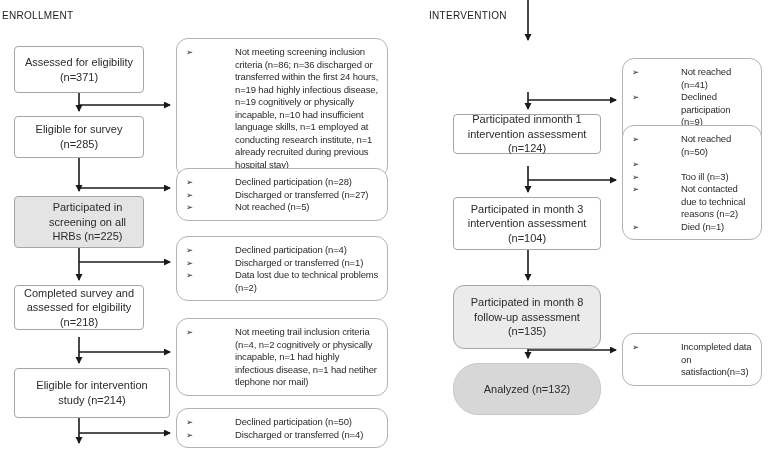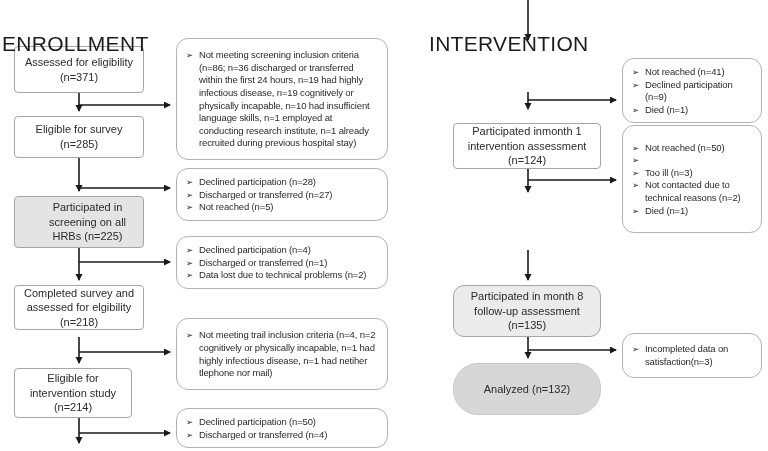--- a/index.html
+++ b/index.html
@@ -2,57 +2,57 @@
 <html><head>
 <meta charset="utf-8">
 <style>
   html,body{margin:0;padding:0;background:#ffffff;}
   .canvas{
     position:relative;width:768px;height:451px;background:#ffffff;
     font-family:"Liberation Sans",sans-serif;color:#2b2b2b;overflow:hidden;
   }
   .arrows{position:absolute;left:0;top:0;width:768px;height:451px;z-index:0;}
   .col-title{
-    position:absolute;font-size:21px;letter-spacing:.3px;color:#1c1c1c;z-index:2;margin-top:22px;
+    position:absolute;font-size:10px;letter-spacing:.3px;color:#1c1c1c;z-index:2;
   }
   .t-enroll{left:2px;top:10px;}
   .t-interv{left:429px;top:10px;}
   .node{
     position:absolute;z-index:1;box-sizing:border-box;
     background:#ffffff;border:1px solid #a6a6a6;border-radius:4px;
     display:flex;align-items:center;justify-content:center;text-align:center;
     font-size:11px;line-height:1.32;padding:4px 7px;color:#2b2b2b;
   }
   .excl{
     position:absolute;z-index:1;box-sizing:border-box;
     background:#ffffff;border:1px solid #b3b3b3;border-radius:12px;
     font-size:9.5px;line-height:1.32;letter-spacing:-0.15px;
     padding:7px 8px 6px 9px;color:#2b2b2b;
     display:flex;flex-direction:column;justify-content:center;
   }
   .exc-item{display:flex;align-items:flex-start;}
   .exc-item .bullet{flex:0 0 13px;font-size:8.5px;line-height:12.5px;color:#2b2b2b;}
-  .exc-item .itxt{flex:1;}
+  .exc-item .itxt{flex:1;margin-left:36px;}
   
   .b-l1{left:14px;top:46px;width:130px;height:47px;}
   .b-l2{left:14px;top:116px;width:130px;height:42px;}
   .b-l3{left:14px;top:196px;width:130px;height:52px;padding-left:24px;}
   .b-l4{left:14px;top:285px;width:130px;height:45px;}
-  .b-l5{left:14px;top:368px;width:118px;height:50px;}
+  .b-l5{left:14px;top:368px;width:156px;height:50px;}
   
   .e-l1{left:176px;top:38px;width:212px;min-height:122px;}
   .e-l2{left:176px;top:168px;width:212px;min-height:44px;}
   .e-l3{left:176px;top:236px;width:212px;min-height:48px;}
   .e-l4{left:176px;top:318px;width:212px;min-height:72px;}
   .e-l5{left:176px;top:408px;width:212px;min-height:40px;}
   
   .b-r1{left:453px;top:45px;width:148px;height:47px;}
-  .b-r2{left:453px;top:123px;width:148px;height:46px;}
+  .b-r2{left:453px;top:114px;width:148px;height:40px;}
   .b-r3{left:453px;top:197px;width:148px;height:53px;}
-  .b-r4{left:453px;top:285px;width:148px;height:52px;border-radius:11px;}
+  .b-r4{left:453px;top:285px;width:148px;height:64px;border-radius:11px;}
   .b-r5{left:453px;top:363px;width:148px;height:52px;border-radius:25px;border-color:#c9c9c9;}
   
   .e-r1{left:622px;top:58px;width:140px;min-height:56px;}
   .e-r2{left:622px;top:125px;width:140px;min-height:108px;}
   .e-r3{left:622px;top:333px;width:140px;min-height:45px;}
 </style>
 </head>
 <body>
 
 <div class="canvas">
@@ -141,20 +141,21 @@
         <span class="bullet">➢</span>
         <span class="itxt">Declined participation (n=50)</span>
       </div>
       <div class="exc-item">
         <span class="bullet">➢</span>
         <span class="itxt">Discharged or transferred (n=4)</span>
       </div>
     </div>
 
   <div class="node b-r2">Participated inmonth 1 intervention assessment (n=124)</div>
+  <div class="node b-r3">Participated in month 3 intervention assessment (n=104)</div>
   <div class="node b-r4" style="background-color: rgb(235, 235, 235);">Participated in month 8 follow-up assessment (n=135)</div>
   <div class="node b-r5" style="background-color: rgb(215, 215, 215);">Analyzed (n=132)</div>
 
   <div class="excl e-r1">
       <div class="exc-item">
         <span class="bullet">➢</span>
         <span class="itxt">Not reached (n=41)</span>
       </div>
       <div class="exc-item">
         <span class="bullet">➢</span>

